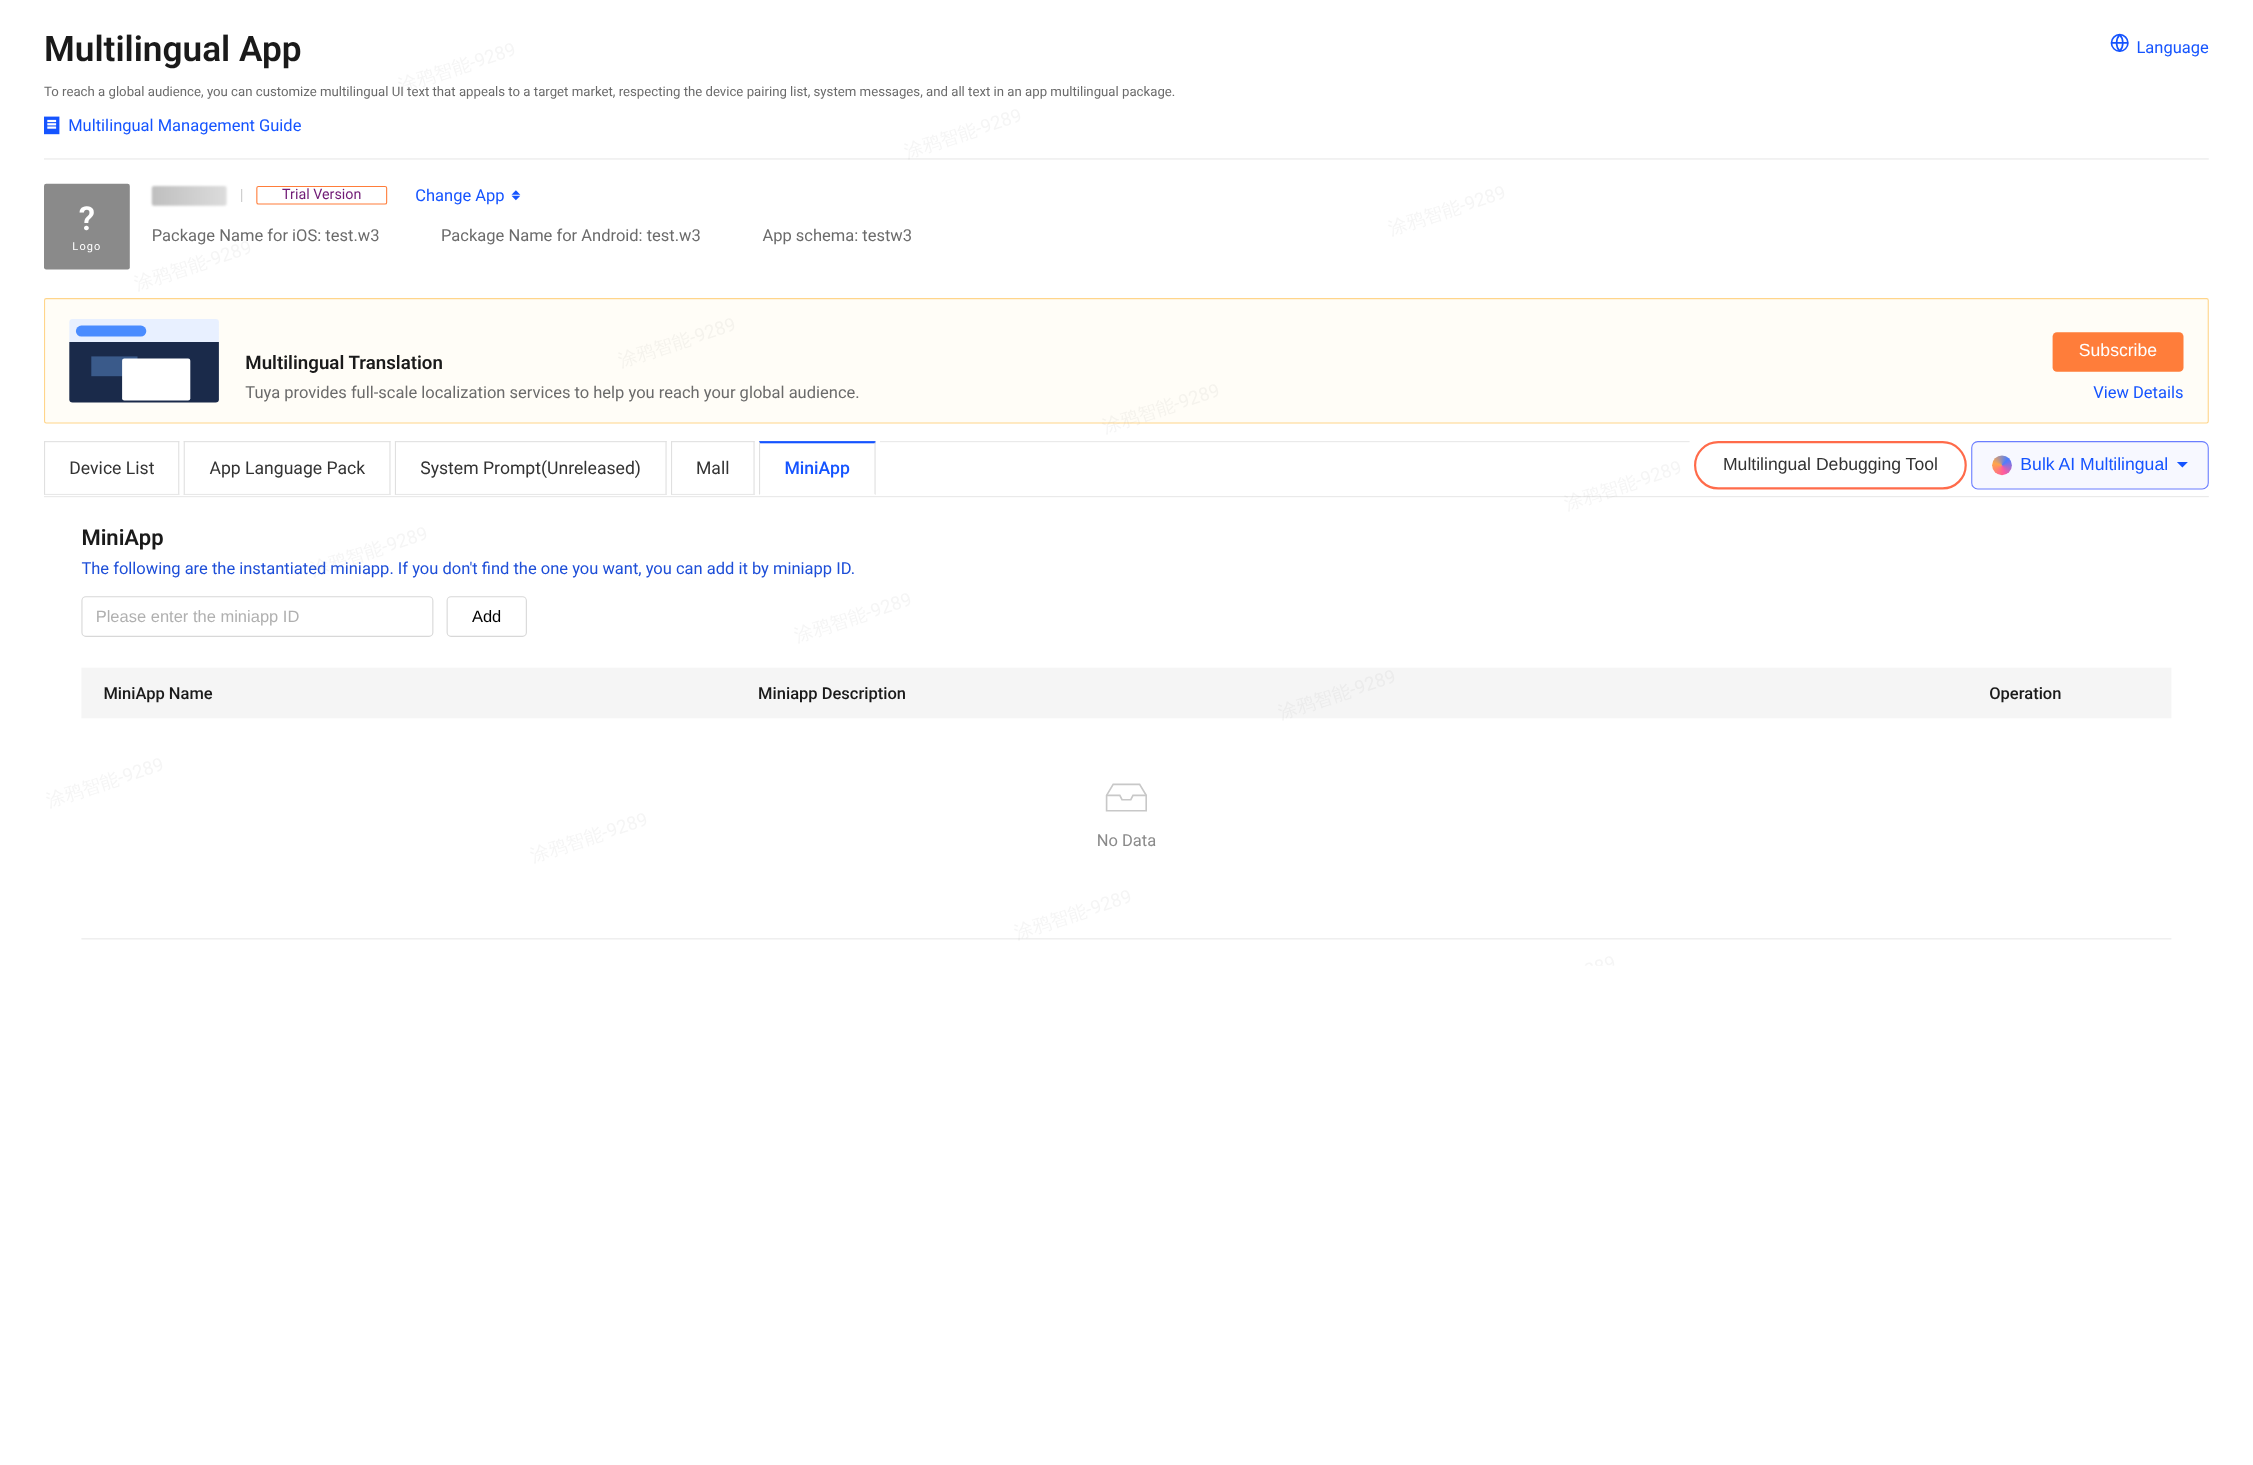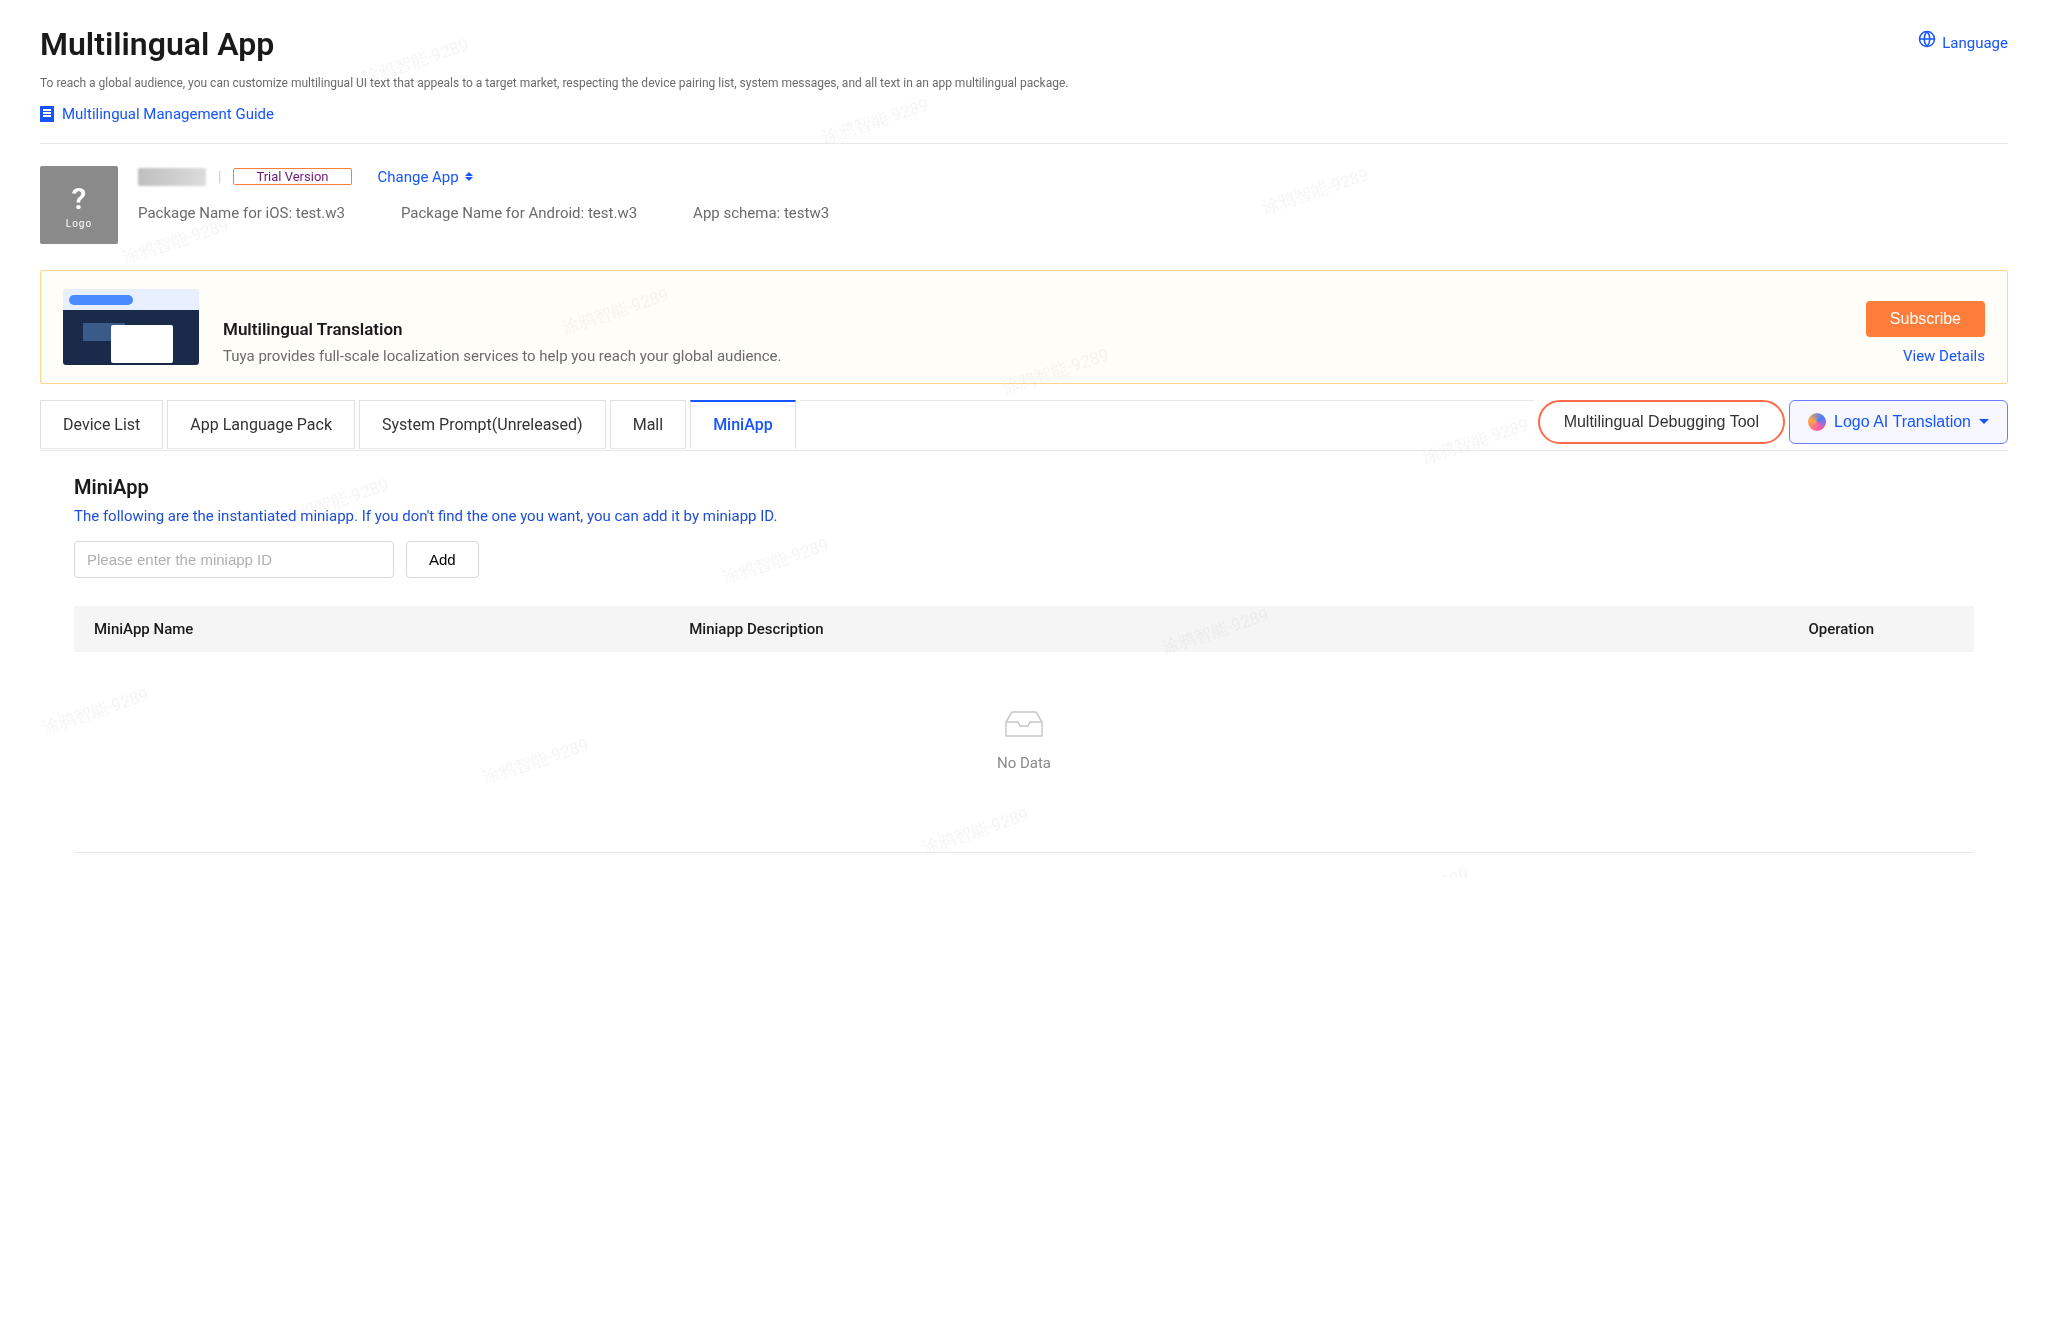--- a/index.html
+++ b/index.html
@@ -425,21 +425,21 @@
 <div class="tabs-row">
   <div class="tab">Device List</div>
   <div class="tab">App Language Pack</div>
   <div class="tab">System Prompt(Unreleased)</div>
   <div class="tab">Mall</div>
   <div class="tab active">MiniApp</div>
   <div class="tabs-spacer"></div>
   <button class="tool-btn">Multilingual Debugging Tool</button>
   <button class="ai-btn">
     <span class="ai-icon"></span>
-    <span>Logo AI Translation</span>
+    <span>Bulk AI Multilingual</span>
     <span class="chevron-down"></span>
   </button>
 </div>
 
 <h2 class="section-title">MiniApp</h2>
 <p class="section-desc">The following are the instantiated miniapp. If you don't find the one you want, you can add it by miniapp ID.</p>
 
 <div class="input-row">
   <input type="text" placeholder="Please enter the miniapp ID" style="">
   <button class="add-btn">Add</button>

